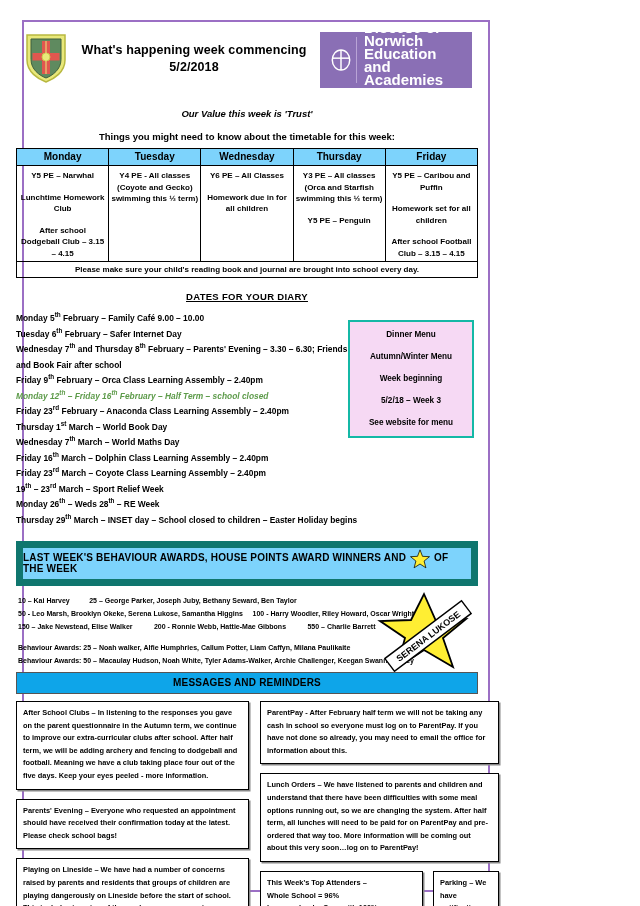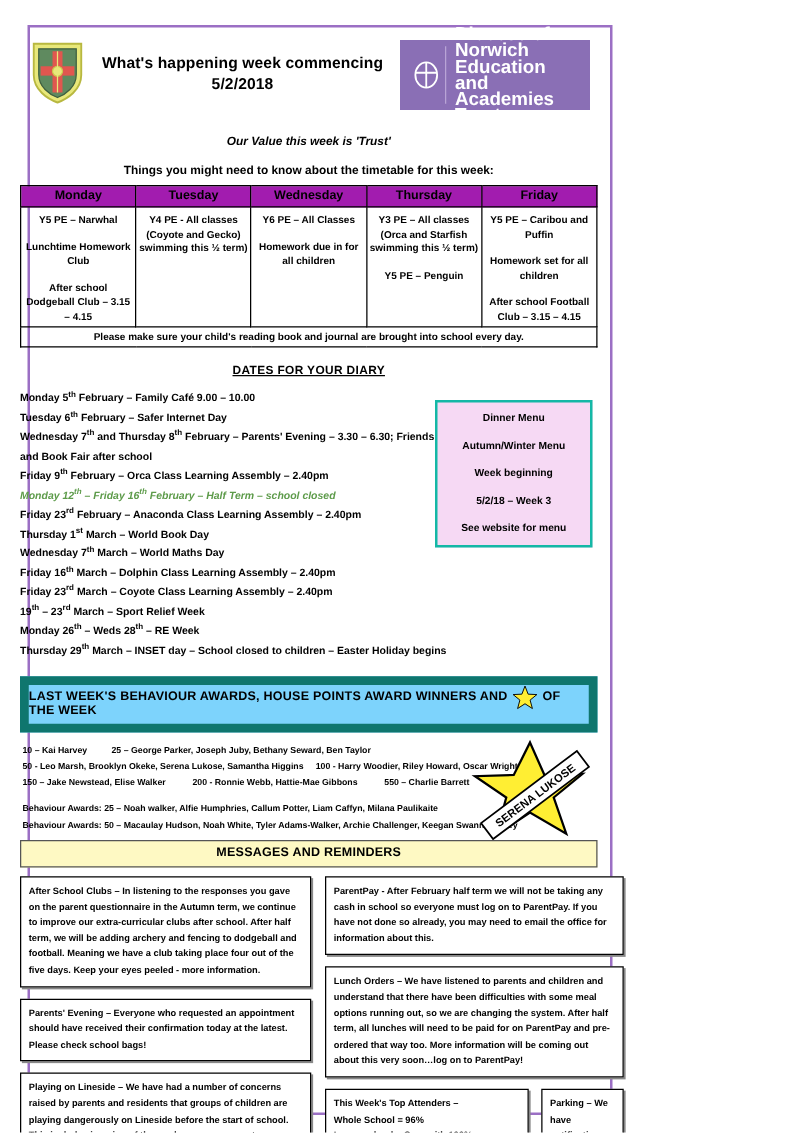--- a/index.html
+++ b/index.html
@@ -112,21 +112,21 @@
     table-layout: fixed;
     font-size: 8px;
   }
   table.timetable th, table.timetable td {
     border: 1px solid #000000;
     text-align: center;
     vertical-align: top;
     padding: 2px 2px;
   }
   table.timetable th {
-    background: #a21caf;
+    background: #7dd3fc;
     font-weight: bold;
     font-size: 10px;
     padding: 2px 0 3px 0;
   }
   table.timetable td.daycell {
     height: 86px;
     line-height: 11.5px;
     font-weight: bold;
     padding-top: 4px;
   }
@@ -218,21 +218,21 @@
     position: absolute;
     right: -6px;
     top: 2px;
     width: 112px;
     height: 84px;
   }
 
   
   .messages-banner {
     border: 1px solid #555555;
-    background: #fef9c3;
+    background: #0ea5e9;
     text-align: center;
     font-weight: bold;
     font-size: 10px;
     padding: 4px 0 5px 0;
     letter-spacing: .2px;
     margin-top: 2px;
   }
   .messages-grid {
     display: flex;
     gap: 11px;

